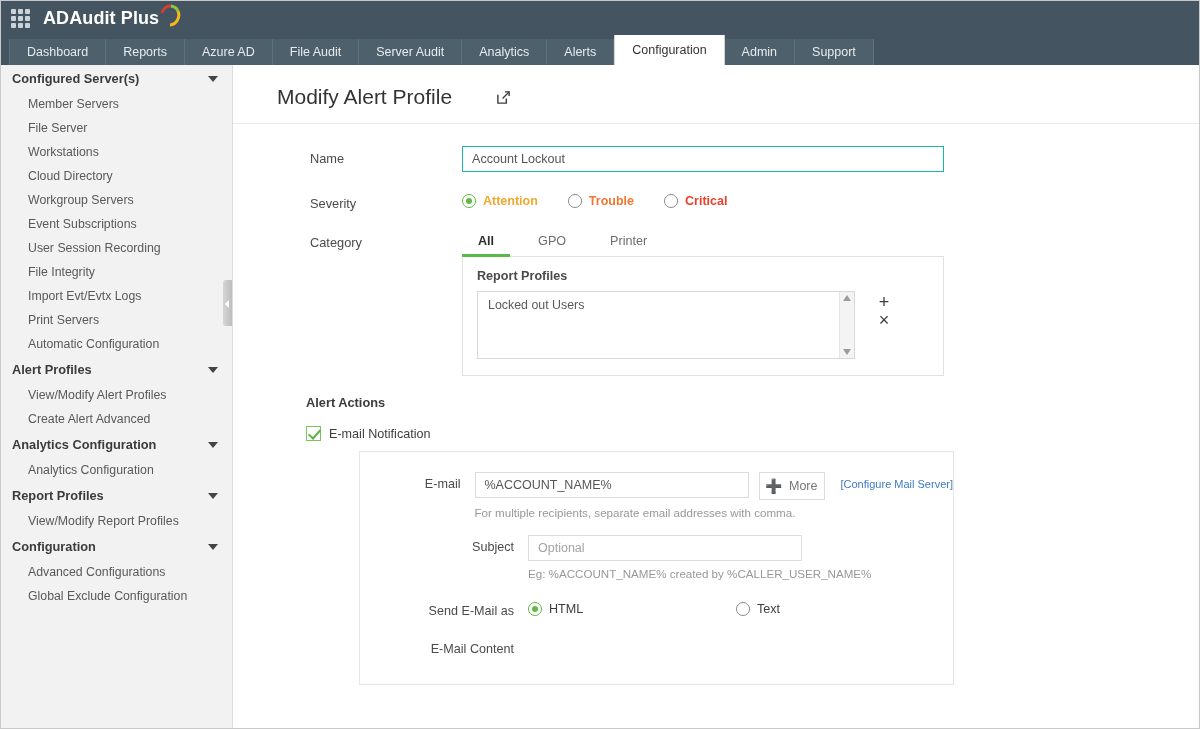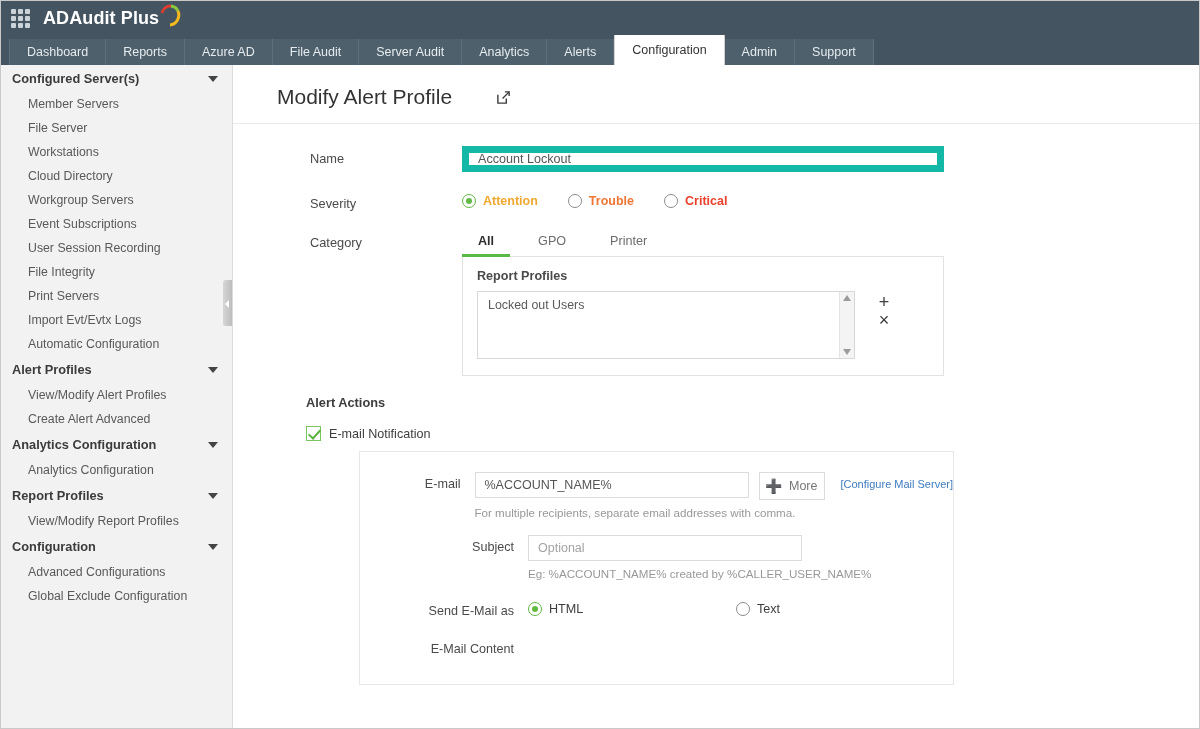--- a/index.html
+++ b/index.html
@@ -166,21 +166,21 @@
     padding-left: 77px;
     font-size: 12.8px;
     color: #4a4a4a;
     padding-top: 5px;
   }
   .field { flex: 1; }
 
   .txt {
     width: 482px;
     height: 26px;
-    border: 7px solid #14b8a6;
+    border: 1px solid #14b8a6;
     padding: 0 9px;
     font-size: 12.6px;
     color: #555;
     font-family: "Liberation Sans", sans-serif;
     background: #fff;
     outline: none;
   }
   .txt::placeholder { color: #9e9e9e; }
 
   
@@ -451,22 +451,22 @@
         <span class="sb-caret"></span>
       </div>
       <div class="sb-item">Member Servers</div>
       <div class="sb-item">File Server</div>
       <div class="sb-item">Workstations</div>
       <div class="sb-item">Cloud Directory</div>
       <div class="sb-item">Workgroup Servers</div>
       <div class="sb-item">Event Subscriptions</div>
       <div class="sb-item">User Session Recording</div>
       <div class="sb-item">File Integrity</div>
+      <div class="sb-item">Import Evt/Evtx Logs</div>
       <div class="sb-item">Print Servers</div>
-      <div class="sb-item">Import Evt/Evtx Logs</div>
       <div class="sb-item">Automatic Configuration</div>
 
       <div class="sb-group">
         <span>Alert Profiles</span>
         <span class="sb-caret"></span>
       </div>
       <div class="sb-item">View/Modify Alert Profiles</div>
       <div class="sb-item">Create Alert Advanced</div>
 
       <div class="sb-group">

